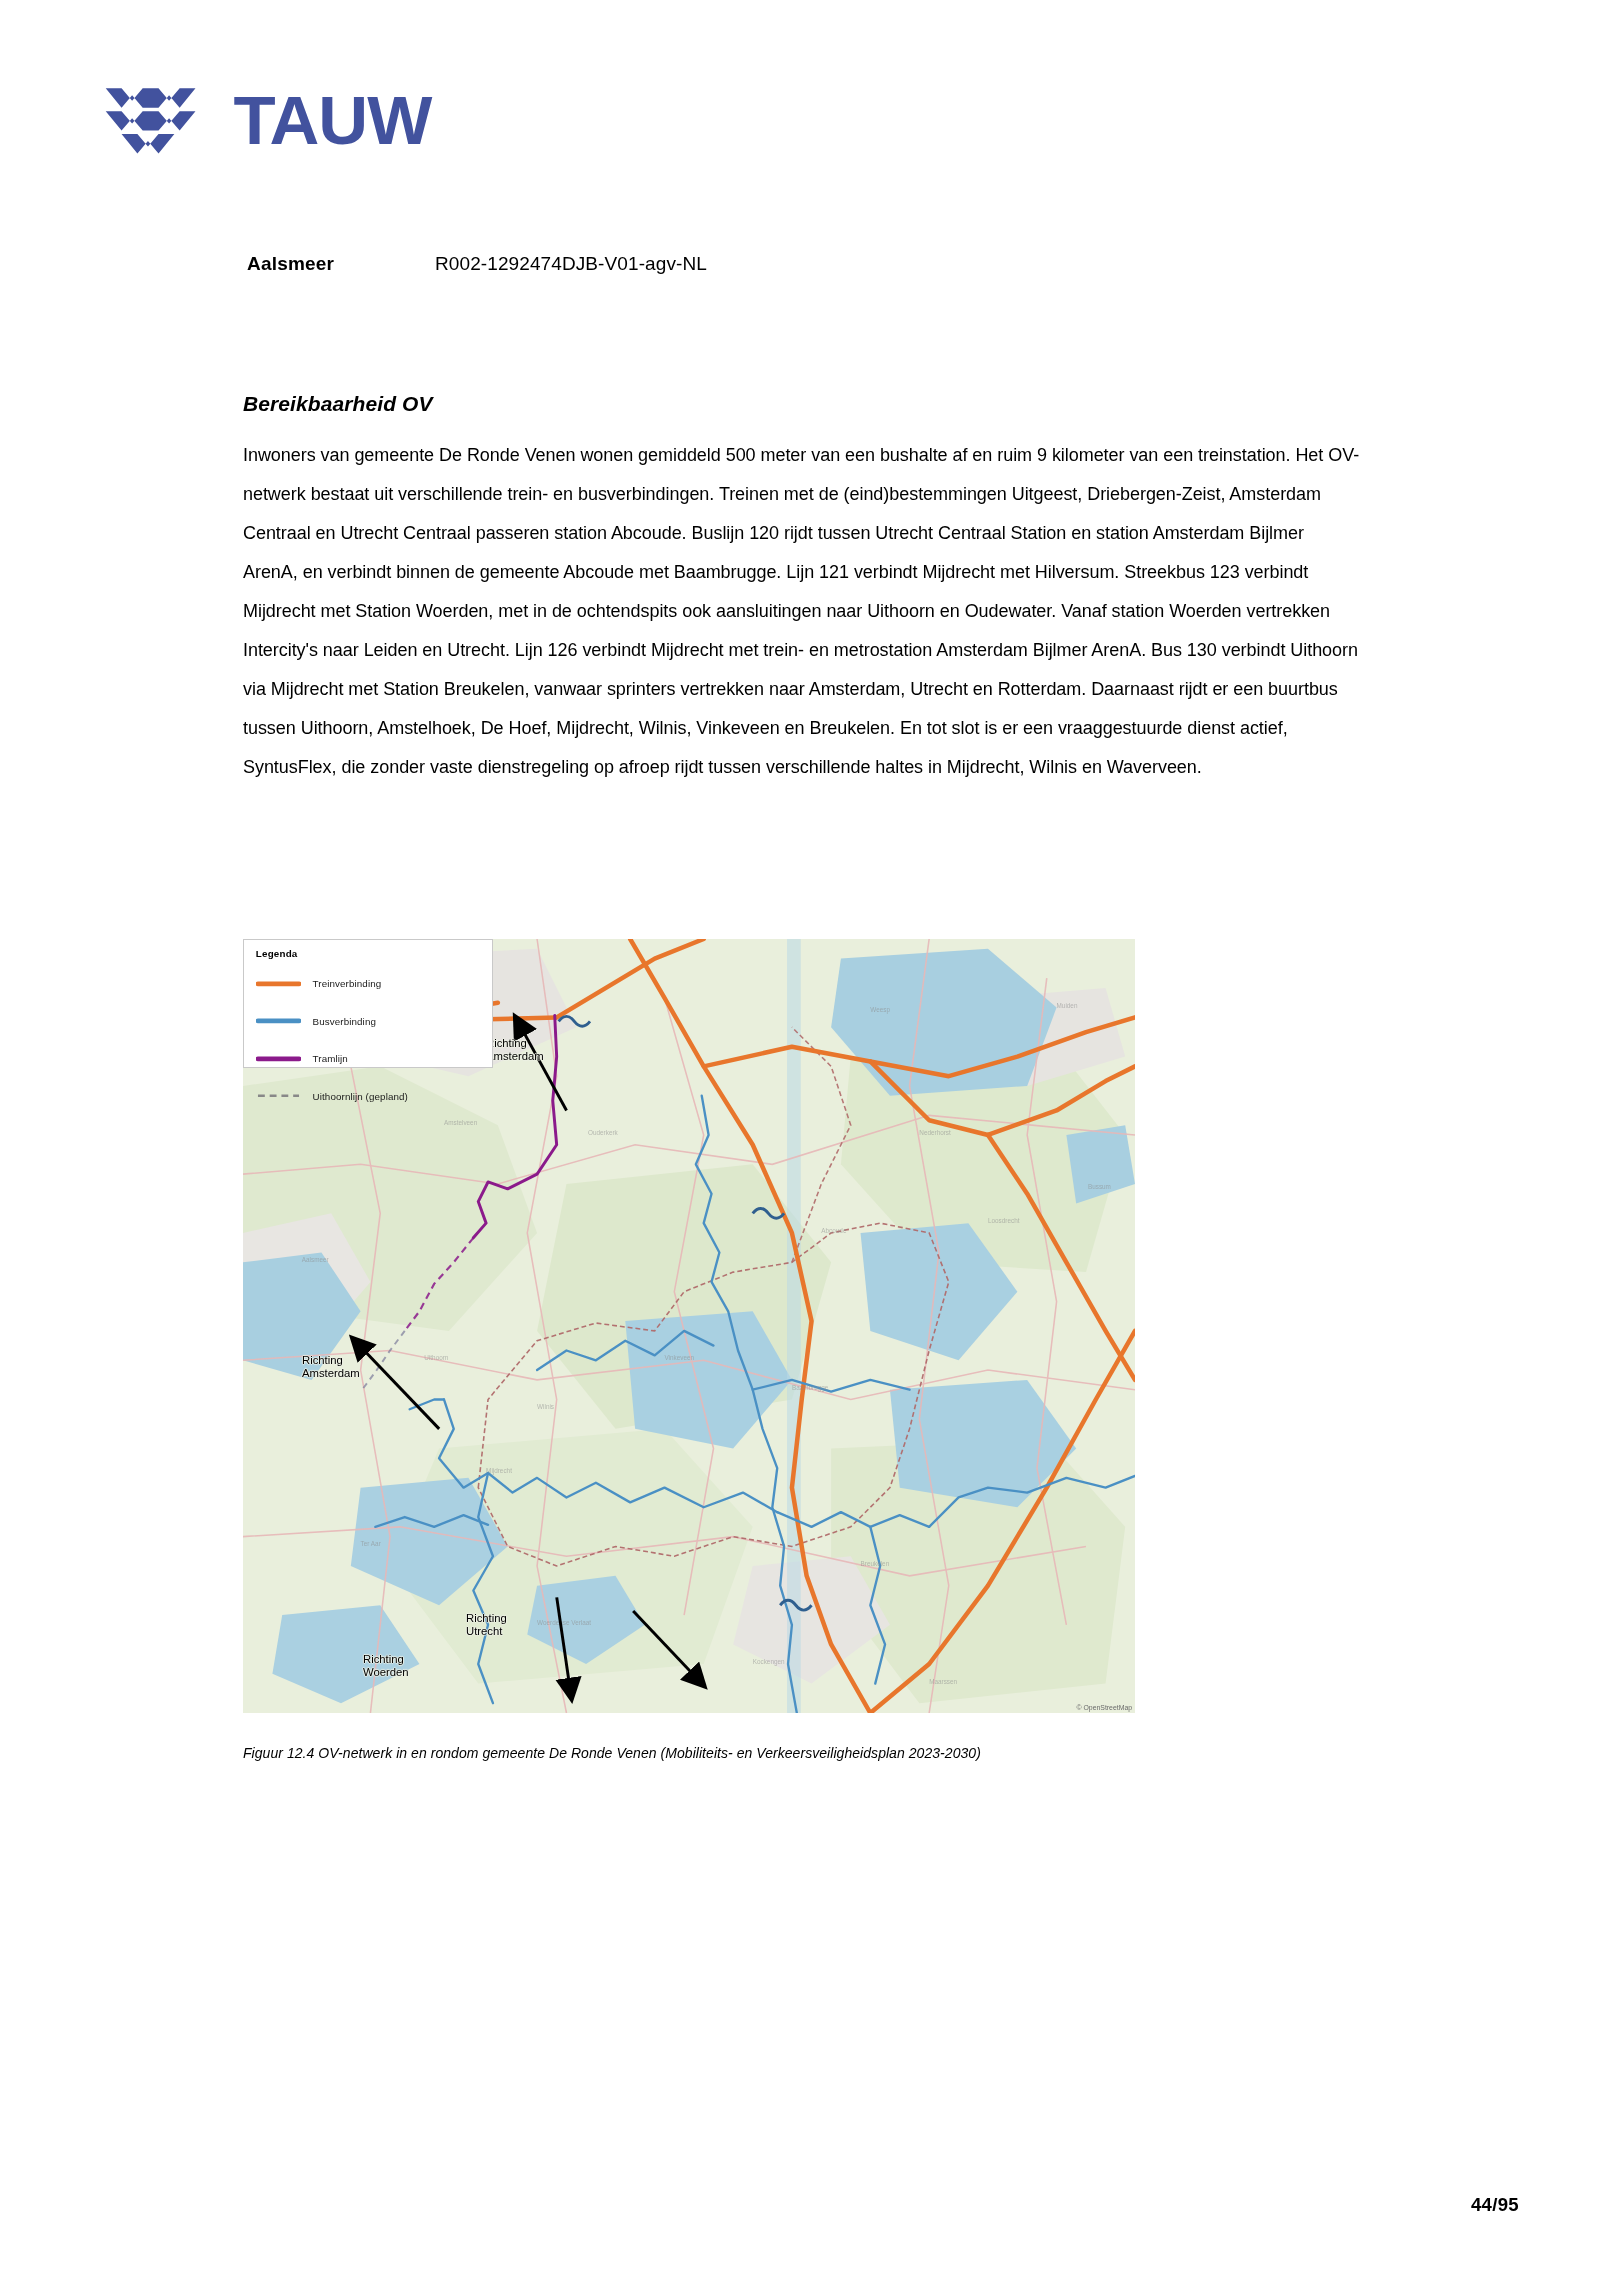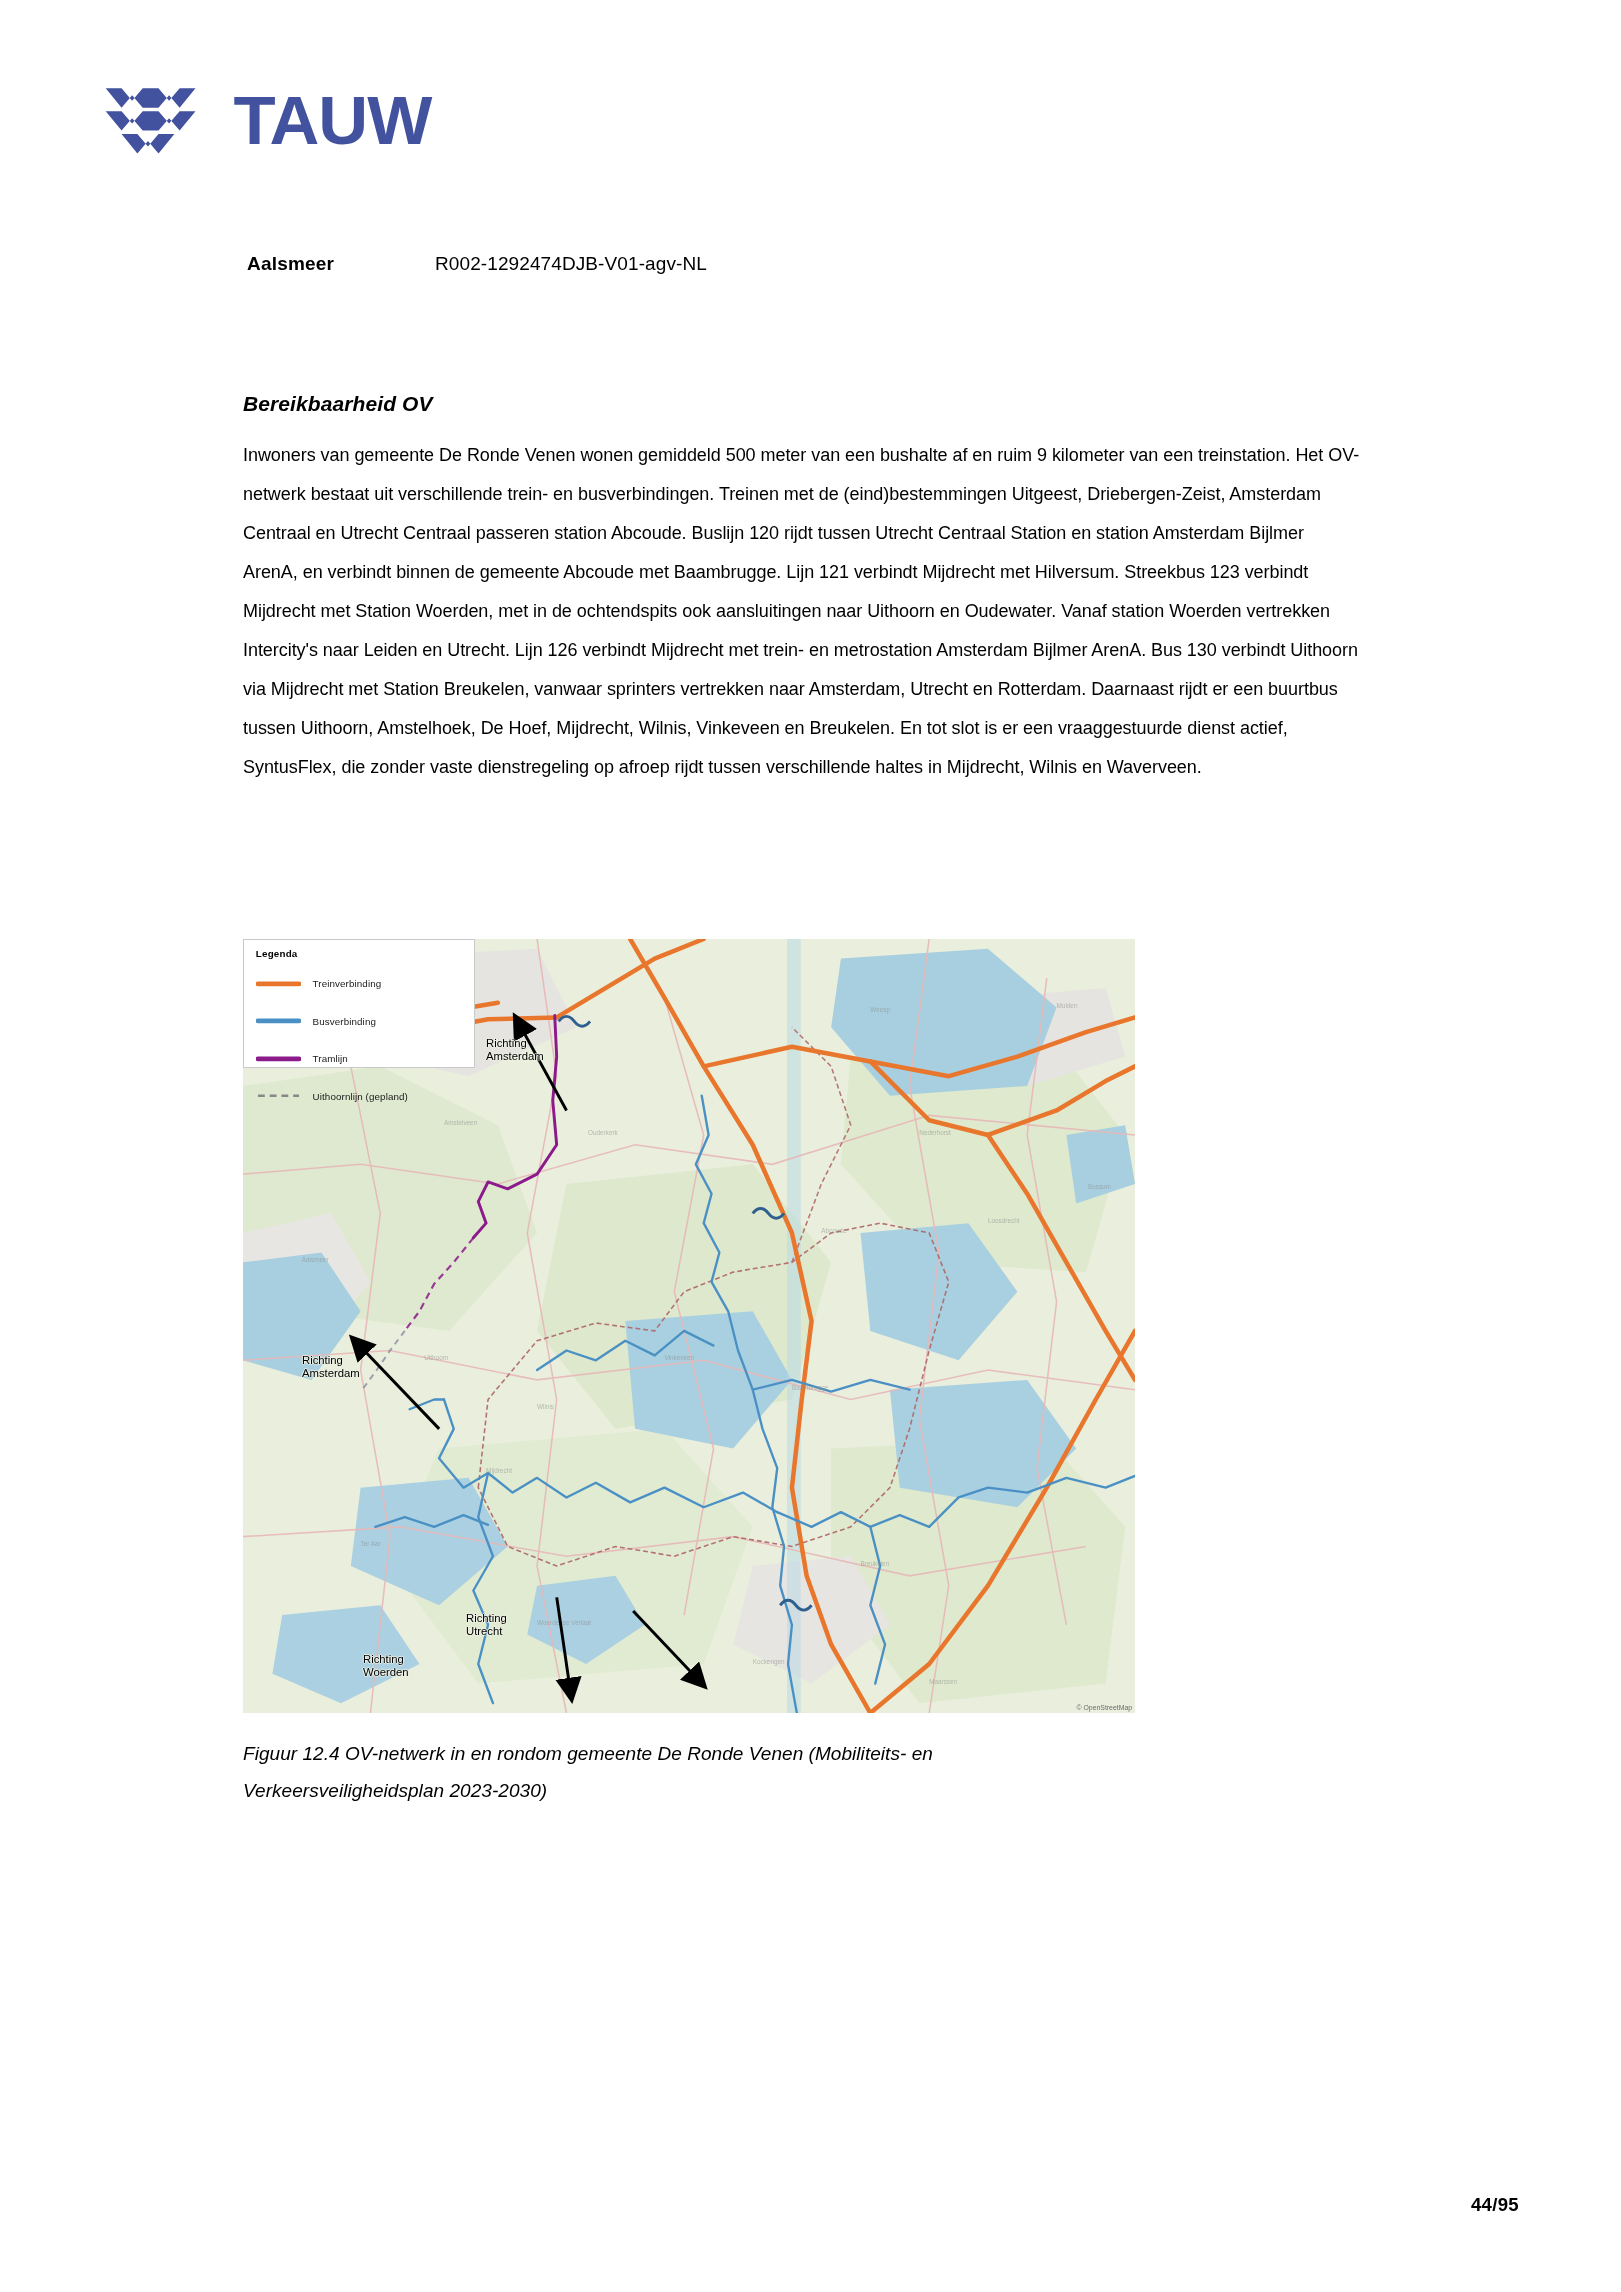--- a/index.html
+++ b/index.html
@@ -85,21 +85,21 @@
     height: 774px;
     overflow: hidden;
     background: #e8eede;
   }
   .map-svg { display: block; width: 892px; height: 774px; }
 
   .legend-box {
     position: absolute;
     left: 0px;
     top: 0px;
-    width: 232px;
+    width: 250px;
     height: 129px;
     background: #ffffff;
     border: 1px solid #c9c9c9;
     box-sizing: border-box;
     padding: 7.8px 9.8px 0 11.8px;
     z-index: 5;
   }
   .legend-title {
     font-size: 9.8px;
     font-weight: bold;
@@ -147,21 +147,21 @@
     position: absolute;
     right: 2.9px;
     bottom: 2px;
     font-size: 6.9px;
     color: #6a6a6a;
     z-index: 4;
   }
 
   .figure-caption {
     margin: 21.6px 0 0 0;
-    font-size: 19px;
+    font-size: 14px;
     font-style: italic;
     line-height: 37px;
     letter-spacing: 0.05px;
     width: 882px;
   }
 
   
   .page-number {
     position: absolute;
     right: 102px;

